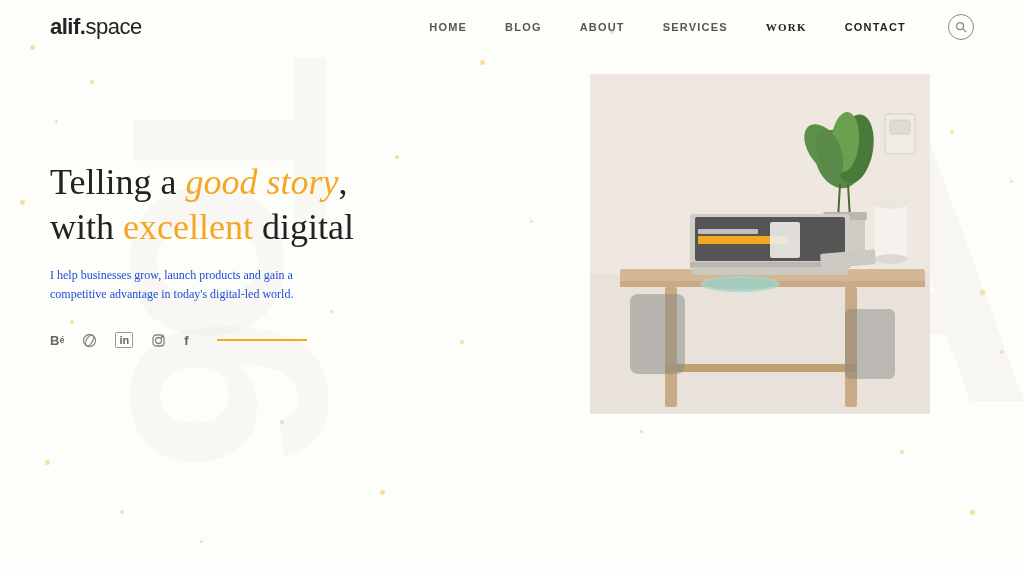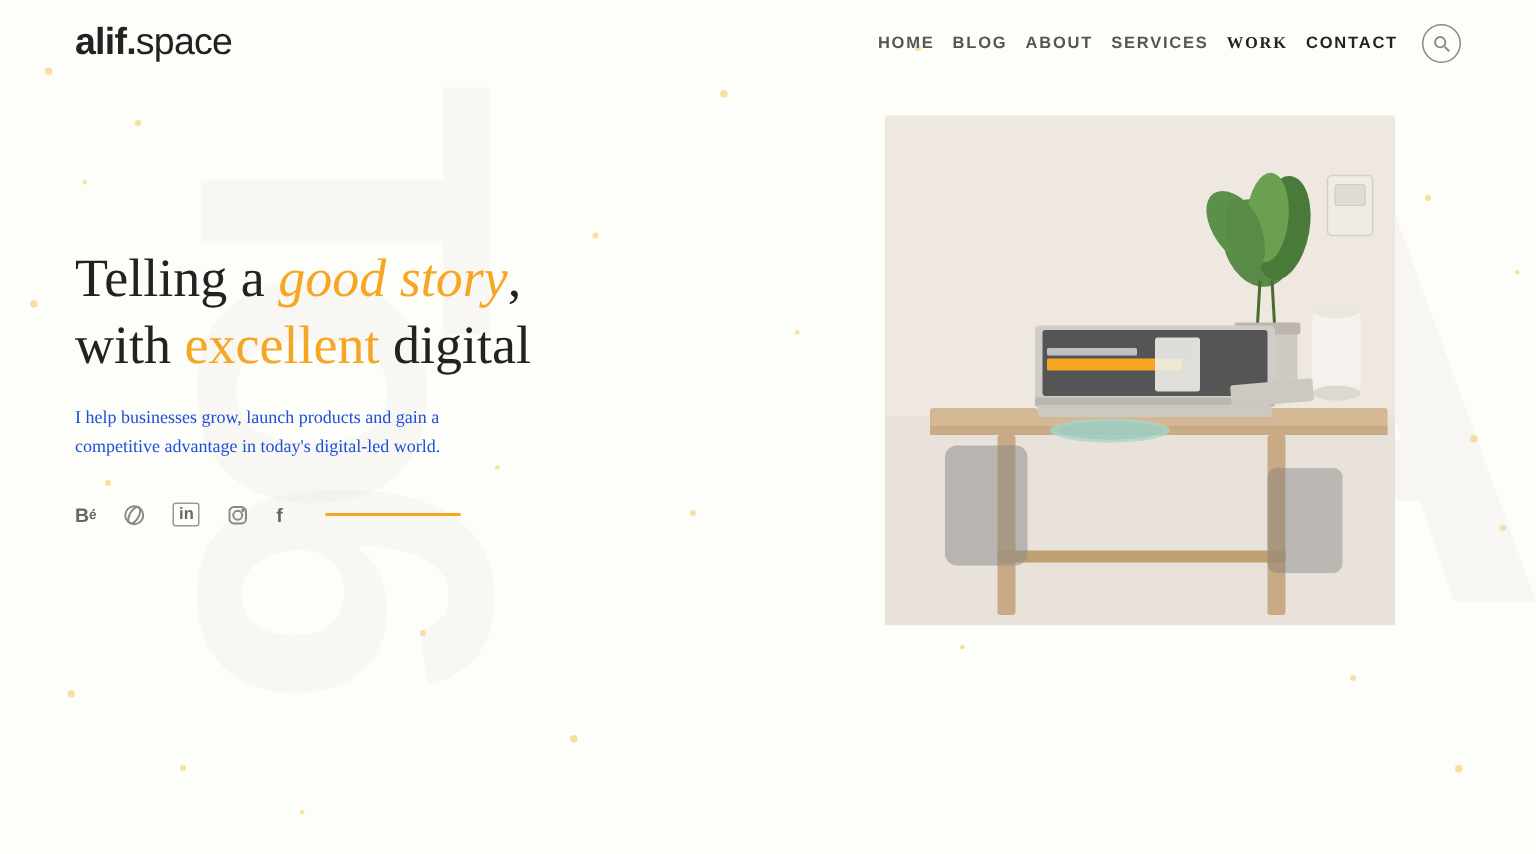--- a/index.html
+++ b/index.html
@@ -30,33 +30,33 @@
     header {
       position: relative;
       z-index: 10;
       display: flex;
       align-items: center;
       justify-content: space-between;
       padding: 14px 50px;
       background: transparent;
     }
     .logo {
-      font-size: 25px;
+      font-size: 22px;
       font-family: 'Arial', sans-serif;
       font-weight: 400;
       color: #222;
       letter-spacing: -0.5px;
     }
     .logo span.bold {
       font-weight: 700;
     }
     nav {
       display: flex;
       align-items: center;
-      gap: 12px;
+      gap: 38px;
     }
     nav a {
       text-decoration: none;
       color: #555;
       font-size: 11px;
       font-family: 'Arial', sans-serif;
       font-weight: 600;
       letter-spacing: 1.2px;
       text-transform: uppercase;
     }

